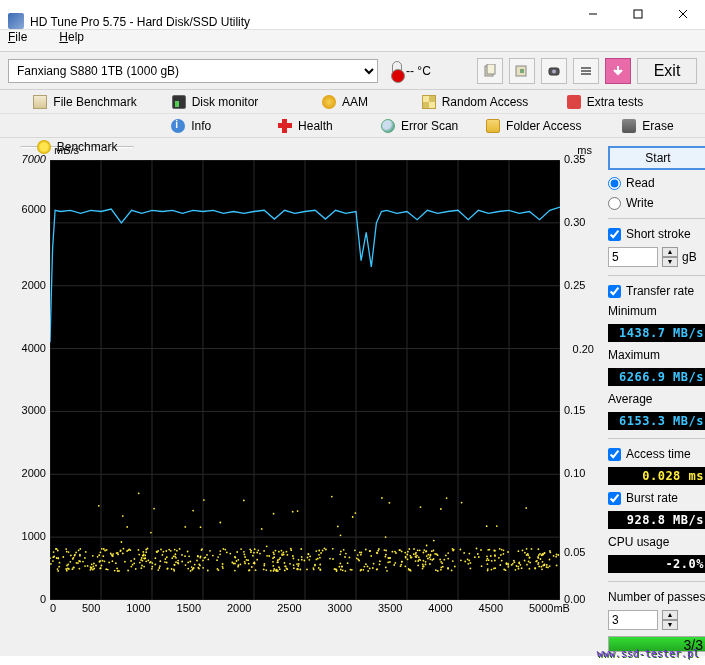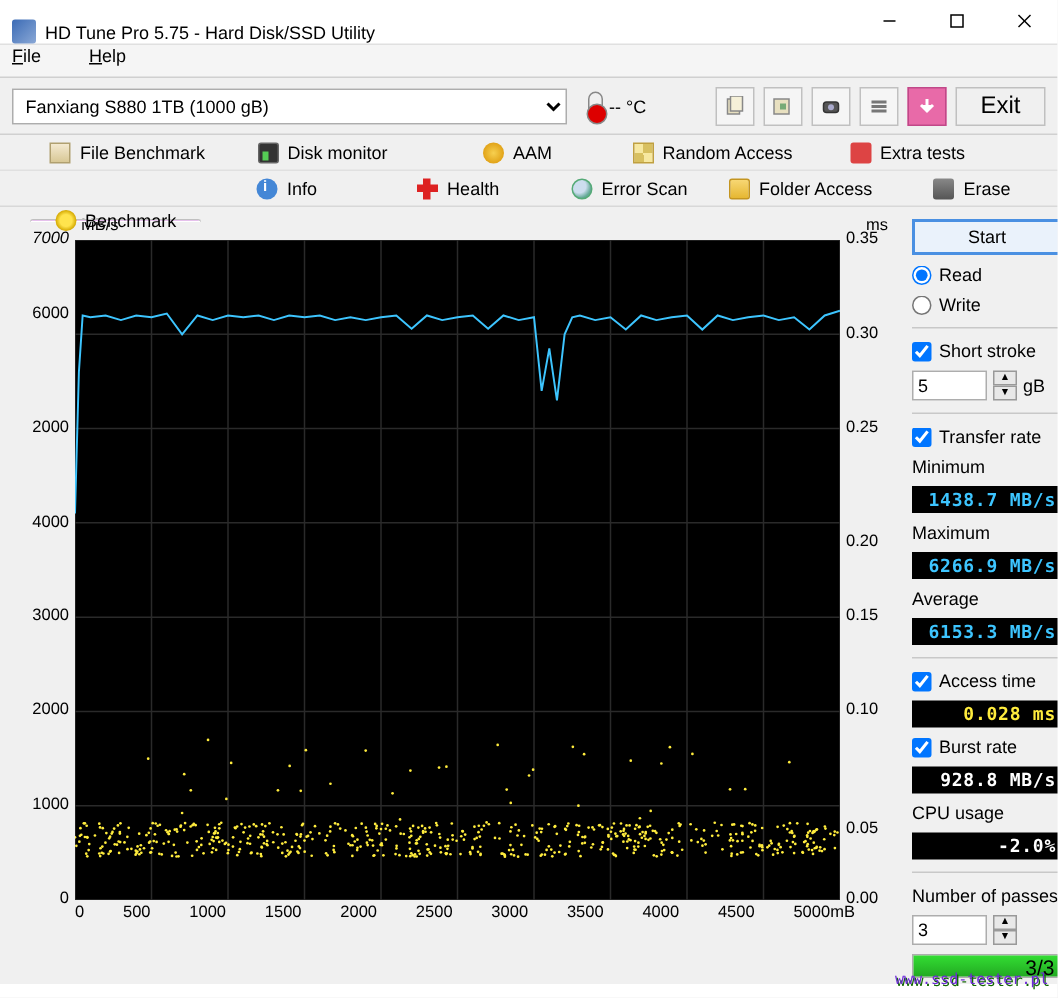--- a/index.html
+++ b/index.html
@@ -886,21 +886,21 @@
         <div class="y-left" style="top: 307.286px;">2000</div>
         <div class="y-left" style="top: 244.429px;">3000</div>
         <div class="y-left" style="top: 181.571px;">4000</div>
         <div class="y-left" style="top: 118.714px;">2000</div>
         <div class="y-left" style="top: 43px;">6000</div>
         <div class="y-left" style="top: -7px; font-style: italic;">7000</div>
         <div class="y-right" style="top: 433px;">0.00</div>
         <div class="y-right" style="top: 370.143px; margin-top: 16px;">0.05</div>
         <div class="y-right" style="top: 307.286px;">0.10</div>
         <div class="y-right" style="top: 244.429px;">0.15</div>
-        <div class="y-right" style="top: 195px;">0.20</div>
+        <div class="y-right" style="top: 183px; text-align: right;">0.20</div>
         <div class="y-right" style="top: 118.714px;">0.25</div>
         <div class="y-right" style="top: 55.8571px;">0.30</div>
         <div class="y-right" style="top: -7px;">0.35</div>
       </div>
     <div class="x-bottom" id="xbottom">
         <span>0</span>
         <span>500</span>
         <span>1000</span>
         <span>1500</span>
         <span>2000</span>

